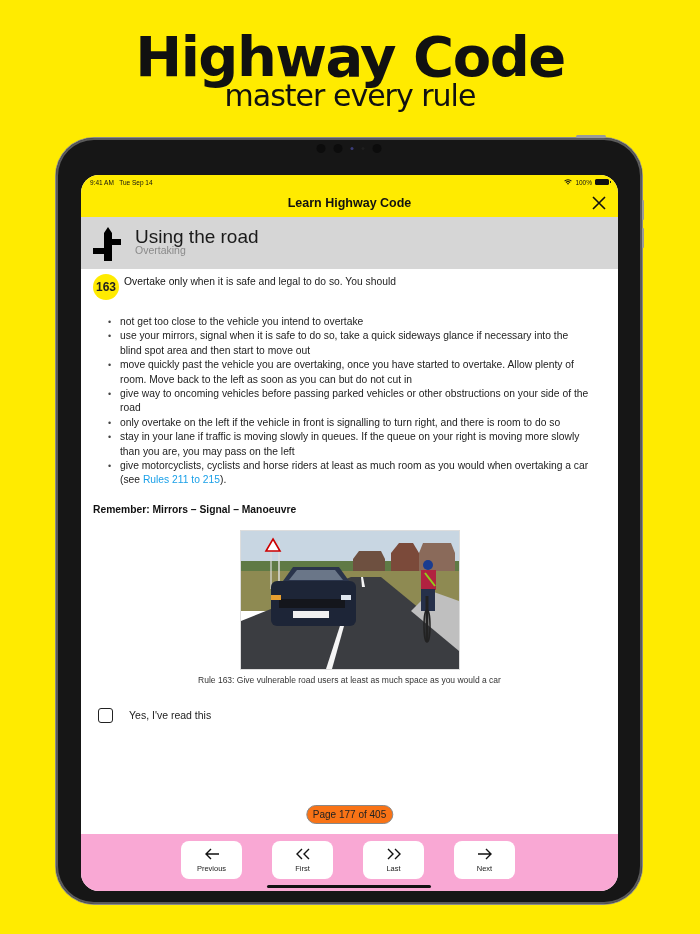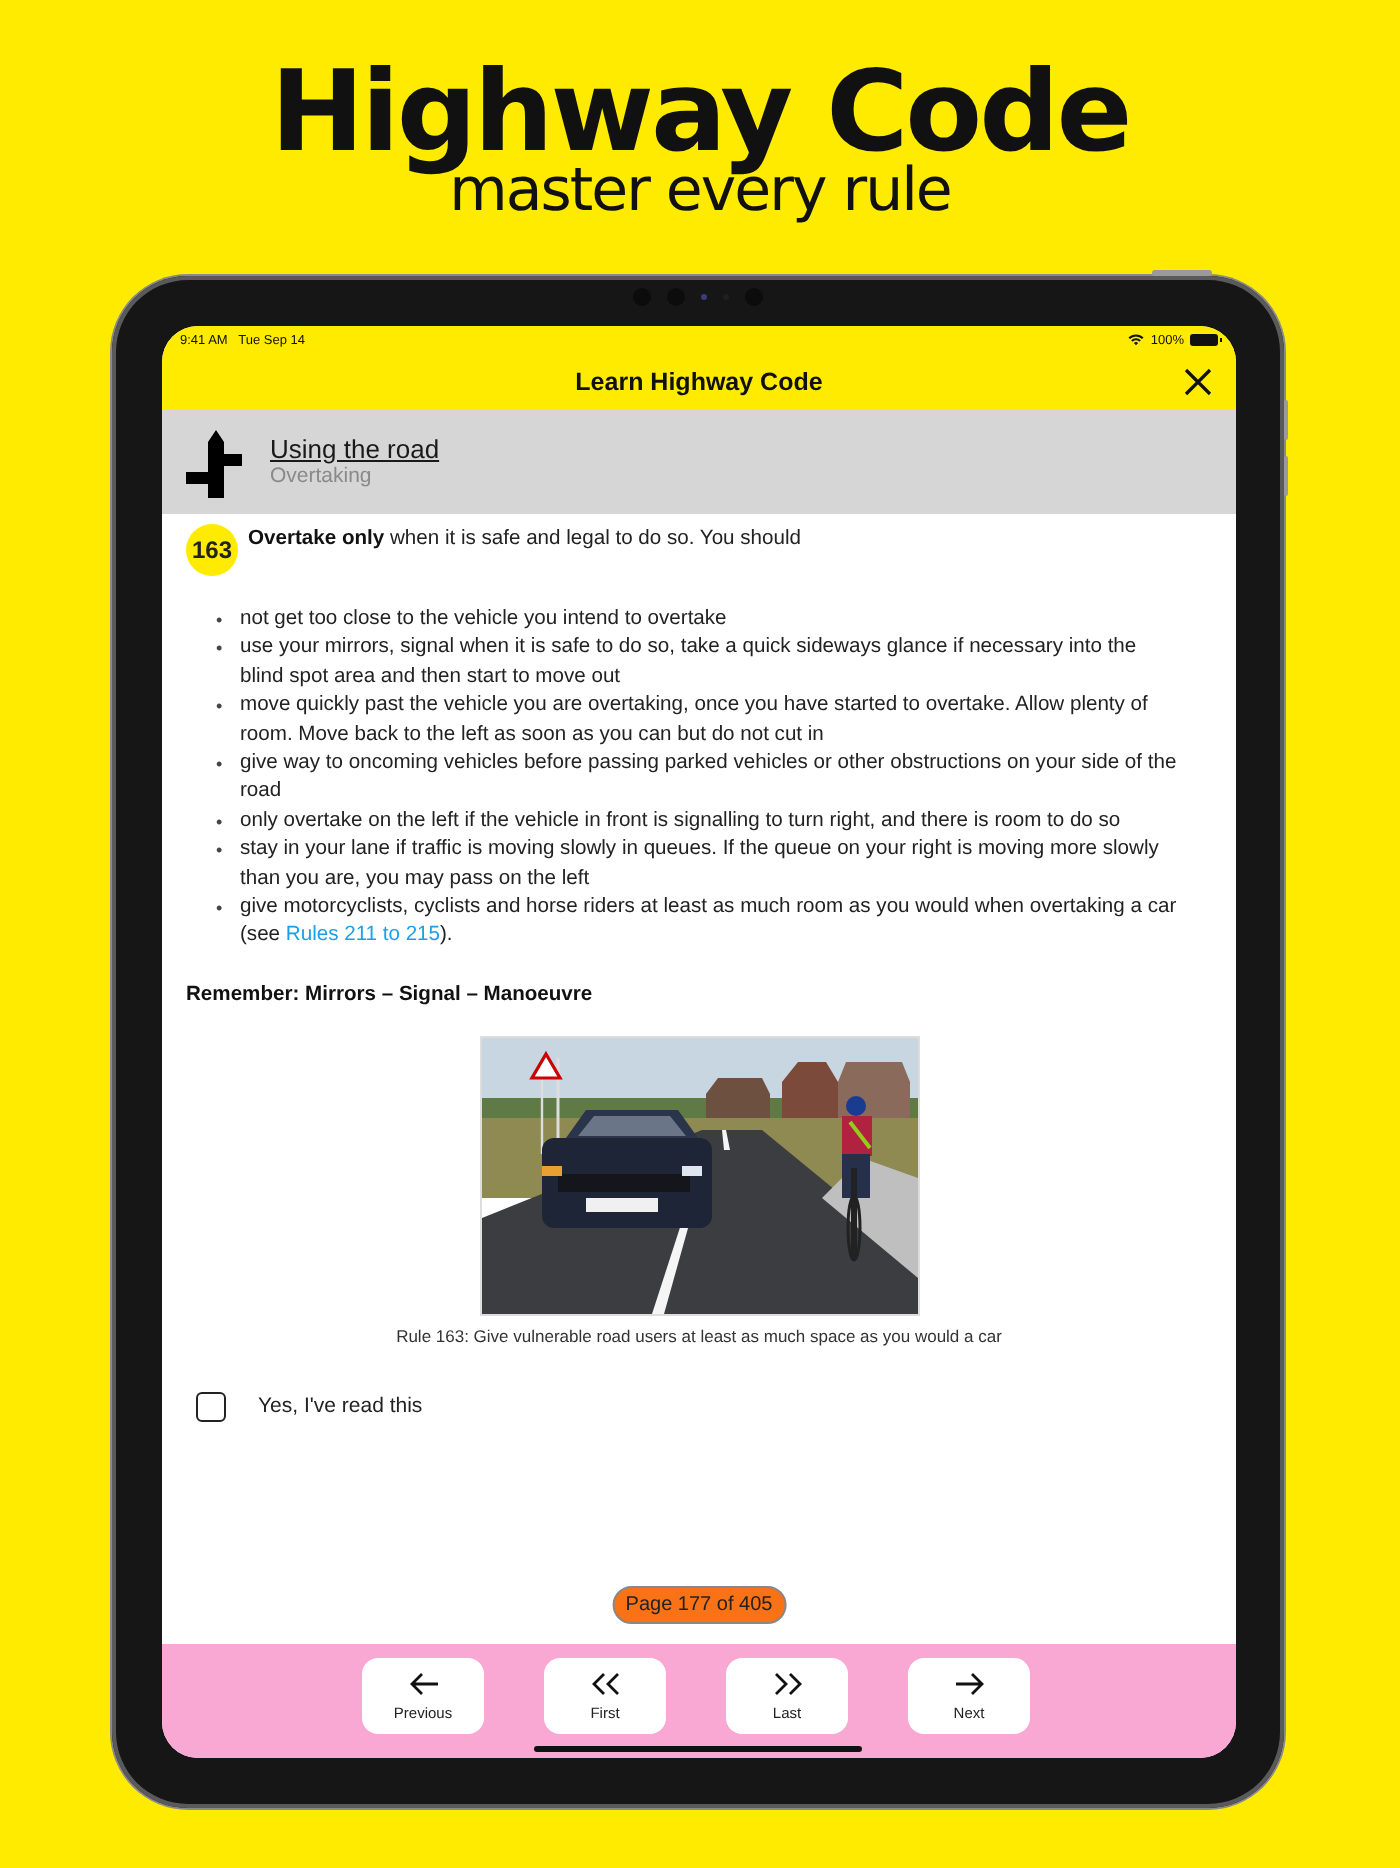--- a/index.html
+++ b/index.html
@@ -21,50 +21,50 @@
   .device {
     position:absolute; left:56px; top:138px; width:586px; height:766px;
     background:#161616; border-radius:38px;
     box-shadow: inset 0 0 0 2px #5a5a5a, 0 0 0 1px #8a8a8a;
   }
   .cams { position:absolute; left:50%; top:6px; transform:translateX(-50%); display:flex; gap:8px; align-items:center; }
   .cam { width:9px; height:9px; border-radius:50%; background:#0c0c0c; }
   .cam.small { width:3px; height:3px; background:#3b3d7a; }
   .side-btn { position:absolute; background:#9a9a9a; border-radius:2px; }
   .screen {
-    position:absolute; left:81px; top:163px; width:537px; height:716px;
+    position:absolute; left:81px; top:175px; width:537px; height:716px;
     background:#fff; border-radius:18px; overflow:hidden;
   }
   .statusbar {
     height:14px; background:#FFEB00; font-size:6.5px; color:#111;
     display:flex; justify-content:space-between; align-items:center; padding:0 9px 0 9px;
   }
   .statusbar .right { display:flex; align-items:center; gap:3px; }
   .battery { width:14px; height:6px; background:#111; border-radius:1.5px; position:relative; }
   .battery:after { content:""; position:absolute; right:-2px; top:2px; width:1px; height:2px; background:#111; }
   .navbar {
     height:28px; background:#FFEB00; position:relative;
     display:flex; align-items:center; justify-content:center;
   }
   .navbar .title { font-size:12.5px; font-weight:bold; color:#111; }
   .close-btn { position:absolute; right:10px; top:5px; width:18px; height:18px; cursor:pointer; }
   .section-head {
     height:52px; background:#d6d6d6; display:flex; align-items:center; padding-left:10px;
   }
   .section-icon { width:32px; height:38px; margin-right:12px; }
-  .section-title { font-size:13px; color:#1a1a1a; line-height:15px;text-decoration:underline; }
+  .section-title { font-size:19px; color:#1a1a1a; line-height:15px; }
   .section-sub { font-size:10.5px; color:#8a8a8a; line-height:13px; }
   .content { padding:6px 12px 0 12px; font-size:10.3px; color:#222; line-height:14.4px; }
   .rule-head { display:flex; align-items:flex-start; margin-bottom:2px; }
   .rule-num {
     width:26px; height:26px; border-radius:50%; background:#FFEB00;
     font-weight:bold; font-size:12px; display:flex; align-items:center; justify-content:center;
     margin-right:5px; margin-top:-1px; flex-shrink:0;
   }
-  .rule-head b { font-weight:bold; color:#111;margin-top:24px; }
+  .rule-head b { font-weight:normal; color:#111;margin-top:24px; }
   ul.bullets { list-style:none; margin:15px; padding:0; }
   ul.bullets li { position:relative; padding-left:12px; }
   ul.bullets li:before { content:"•"; position:absolute; left:0; top:0; font-size:9px; color:#444; }
   .link { color:#1aa0e8; cursor:pointer; }
   .remember { font-weight:bold; color:#111; margin-top:14px; }
   .figure { margin:13px auto 0 auto; width:218px; height:138px; position:relative; overflow:hidden; border:1px solid #ddd; }
   .caption { text-align:center; font-size:8.5px; color:#333; margin-top:3px; }
   .readrow { display:flex; align-items:center; margin-top:20px; padding-left:5px; }
   .checkbox { width:13px; height:13px; border:1.7px solid #222; border-radius:3px; margin-right:16px; cursor:pointer; }
   .readlabel { font-size:10.5px; color:#222; }

